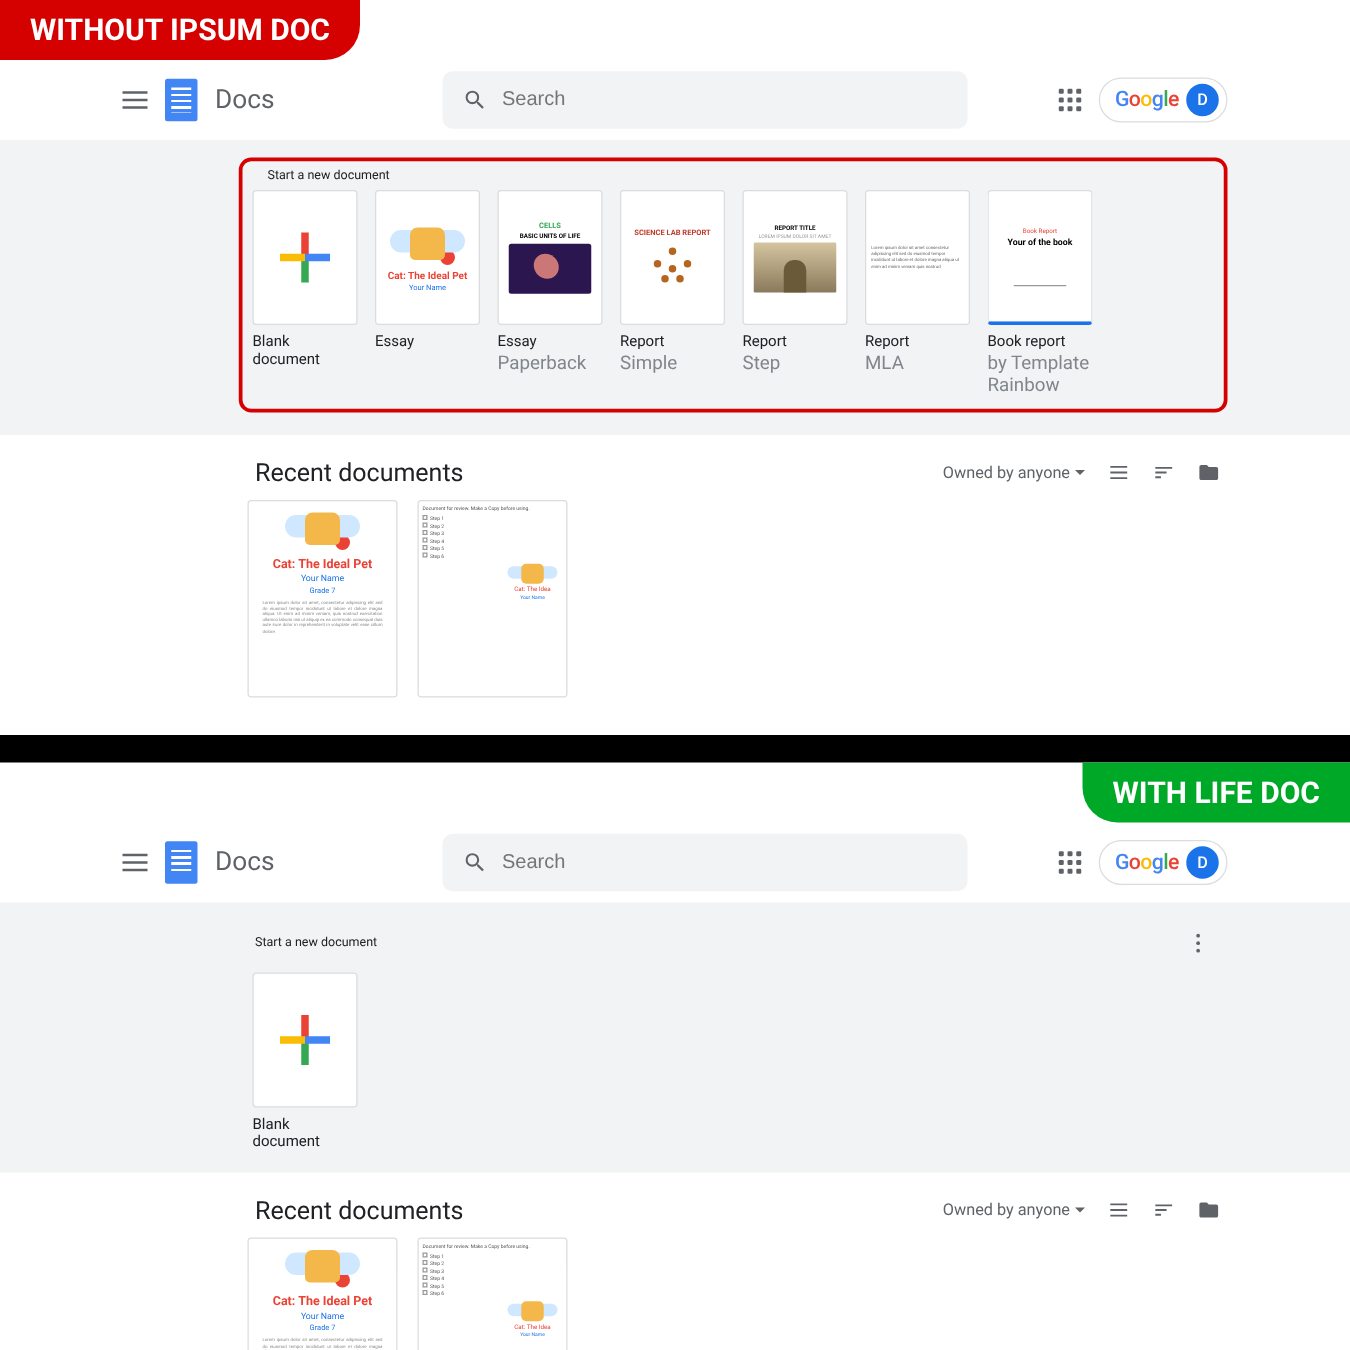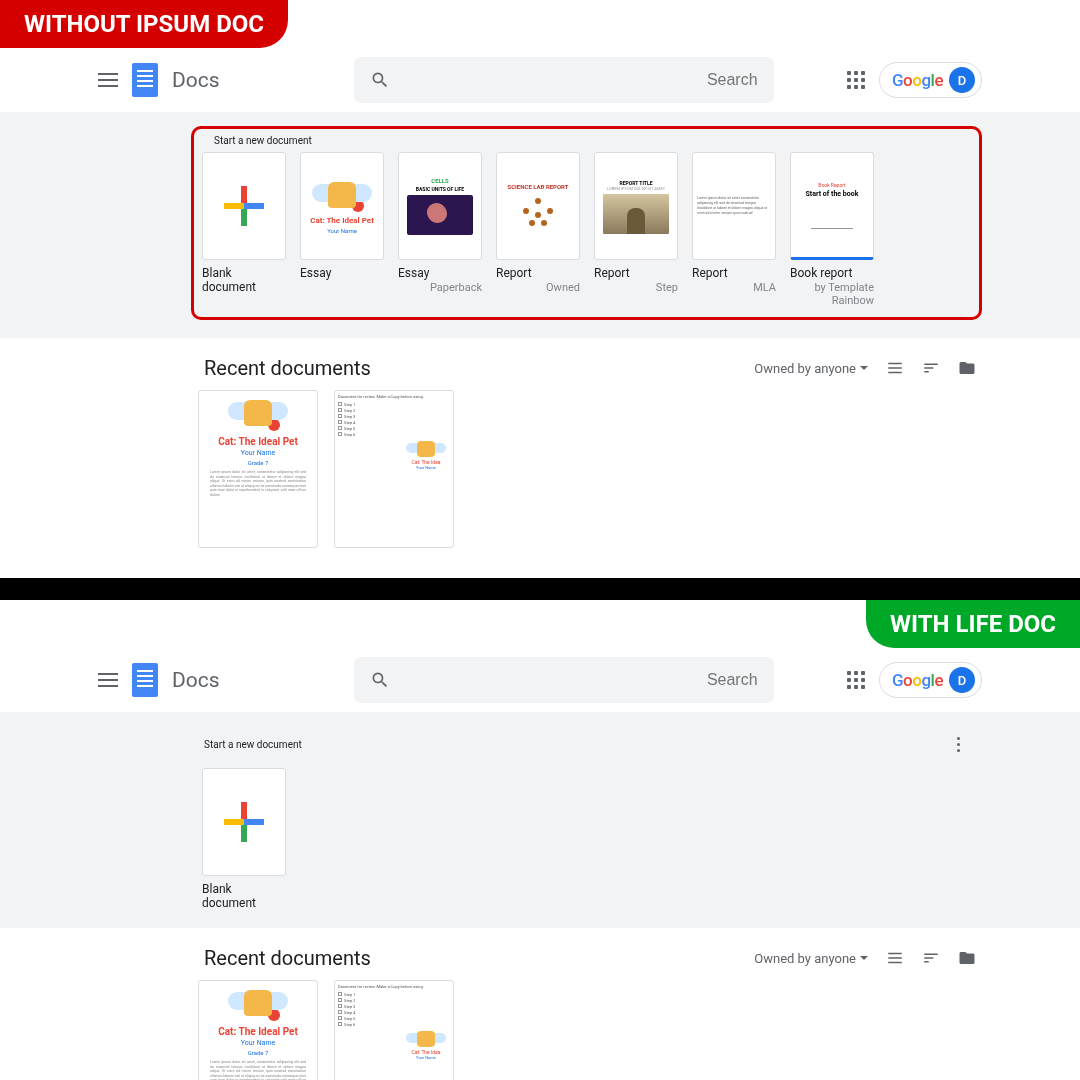--- a/index.html
+++ b/index.html
@@ -13,21 +13,21 @@
   
   .docs-app { padding: 0 98px 30px 98px; }
   
   .topbar { display: flex; align-items: center; height: 64px; gap: 14px; padding: 0 0; }
   .menu-icon { width: 20px; height: 14px; display:flex; flex-direction:column; justify-content:space-between; cursor:pointer; }
   .menu-icon span { display:block; height:2px; background:#5f6368; }
   .docs-logo { width: 26px; height: 34px; background:#4285f4; border-radius:2px; position:relative; }
   .docs-logo::after { content:''; position:absolute; left:5px; right:5px; top:7px; bottom:7px; background: repeating-linear-gradient(#fff,#fff 2px, transparent 2px, transparent 5px); }
   .app-name { font-size: 21px; color:#5f6368; }
   .search { display:flex; align-items:center; background:#f1f3f4; border-radius: 8px; height:46px; width: 420px; padding:0 16px; margin-left: 120px; gap:12px; }
-  .search input { border:none; background:transparent; font-size:16px; outline:none; flex:1; color:#404040;text-align:right; }
+  .search input { border:none; background:transparent; font-size:16px; outline:none; flex:1; color:#404040; }
   .search-icon-svg { width:20px; height:20px; }
   .spacer { flex:1; }
   .apps-grid { width:18px; height:18px; display:grid; grid-template-columns:repeat(3,4px); grid-template-rows:repeat(3,4px); gap:3px; cursor:pointer; }
   .apps-grid span { background:#5f6368; border-radius:1px; }
   .google-pill { display:flex; align-items:center; gap:6px; border:1px solid #dadce0; border-radius: 20px; padding: 4px 6px 4px 12px; cursor:pointer; }
   .google-text { font-size:17px; font-weight:500; letter-spacing:-0.5px; }
   .g1{color:#4285f4}.g2{color:#ea4335}.g3{color:#fbbc05}.g4{color:#4285f4}.g5{color:#34a853}.g6{color:#ea4335}
   .avatar { width:26px; height:26px; border-radius:50%; background:#1a73e8; color:#fff; display:flex; align-items:center; justify-content:center; font-size:13px; font-weight:500; }
   
   .template-section { background:#f1f3f4; padding: 14px 0 18px 0; margin: 0 -98px; }
@@ -41,21 +41,21 @@
   .dots span { width:3px; height:3px; border-radius:50%; background:#5f6368; }
   
   .highlight-box { border: 3px solid #d50000; border-radius: 10px; padding: 6px 8px 10px 8px; margin-left: 93px; }
   
   .template-row { display:flex; gap:16px; padding: 0 0 0 104px; }
   .template-row.tight { padding-left: 0; gap:14px; }
   .tcard { width: 84px; }
   .thumb { width:100%; height:108px; background:#fff; border:1px solid #dadce0; border-radius:3px; cursor:pointer; overflow:hidden; display:flex; flex-direction:column; align-items:center; justify-content:center; padding:4px; }
   .thumb.active { border-bottom: 3px solid #1a73e8; }
   .tcard-label { font-size:12px; color:#202124; margin-top:6px; }
-  .tcard-sub { font-size:11px; color:#80868b; margin-top:1px;text-align:right; }
+  .tcard-sub { font-size:15px; color:#80868b; margin-top:1px; }
   .plus { position:relative; width:40px; height:40px; }
   .plus .b1{position:absolute;width:6px;height:20px;background:#ea4335;left:17px;top:0}
   .plus .b2{position:absolute;width:6px;height:20px;background:#34a853;left:17px;top:20px}
   .plus .b3{position:absolute;height:6px;width:20px;background:#fbbc05;top:17px;left:0}
   .plus .b4{position:absolute;height:6px;width:20px;background:#4285f4;top:17px;left:20px}
   
   .recent-header { display:flex; align-items:center; padding: 18px 6px 10px 6px; }
   .recent-header .title { font-size:20px; color:#202124; padding-left:100px; }
   .recent-right { margin-left:auto; display:flex; align-items:center; gap:18px; color:#5f6368; font-size:13px; }
   .owned-by { display:flex; align-items:center; gap:4px; cursor:pointer; color:#5f6368; }
@@ -189,42 +189,42 @@
                 <div class="mol">
                   <span style="left:22px;top:0"></span>
                   <span style="left:10px;top:10px"></span>
                   <span style="left:34px;top:10px"></span>
                   <span style="left:22px;top:14px"></span>
                   <span style="left:16px;top:22px"></span>
                   <span style="left:28px;top:22px"></span>
                 </div>
               </div>
           <div class="tcard-label">Report</div>
-          <div class="tcard-sub">Owned</div>
+          <div class="tcard-sub">Simple</div>
         </div>
         <div class="tcard">
           <div class="thumb doc-luxe">
                 <div class="t1">REPORT TITLE</div>
                 <div class="t2">LOREM IPSUM DOLOR SIT AMET</div>
                 <div class="img">
                   <div class="person"></div>
                 </div>
               </div>
           <div class="tcard-label">Report</div>
           <div class="tcard-sub">Step</div>
         </div>
         <div class="tcard">
           <div class="thumb doc-mla">Lorem ipsum dolor sit amet consectetur adipiscing elit sed do eiusmod tempor incididunt ut labore et dolore magna aliqua ut enim ad minim veniam quis nostrud</div>
           <div class="tcard-label">Report</div>
           <div class="tcard-sub">MLA</div>
         </div>
         <div class="tcard">
           <div class="thumb active doc-book">
                 <div class="k">Book Report</div>
-                <div class="t">Start of the book</div>
+                <div class="t">Your of the book</div>
                 <div class="line"></div>
               </div>
           <div class="tcard-label">Book report</div>
           <div class="tcard-sub">by Template Rainbow</div>
         </div>
       </div>
       </div>
     </div>
   </div>
 

